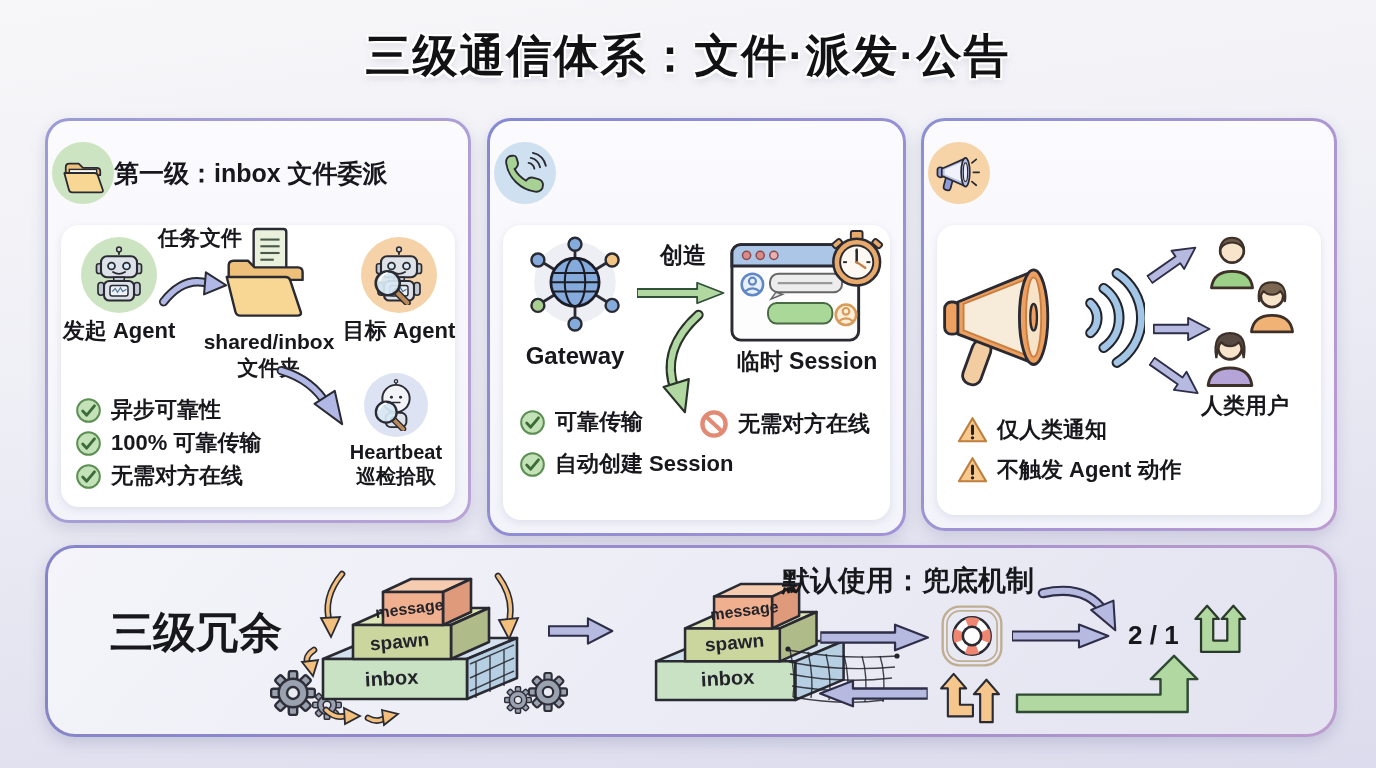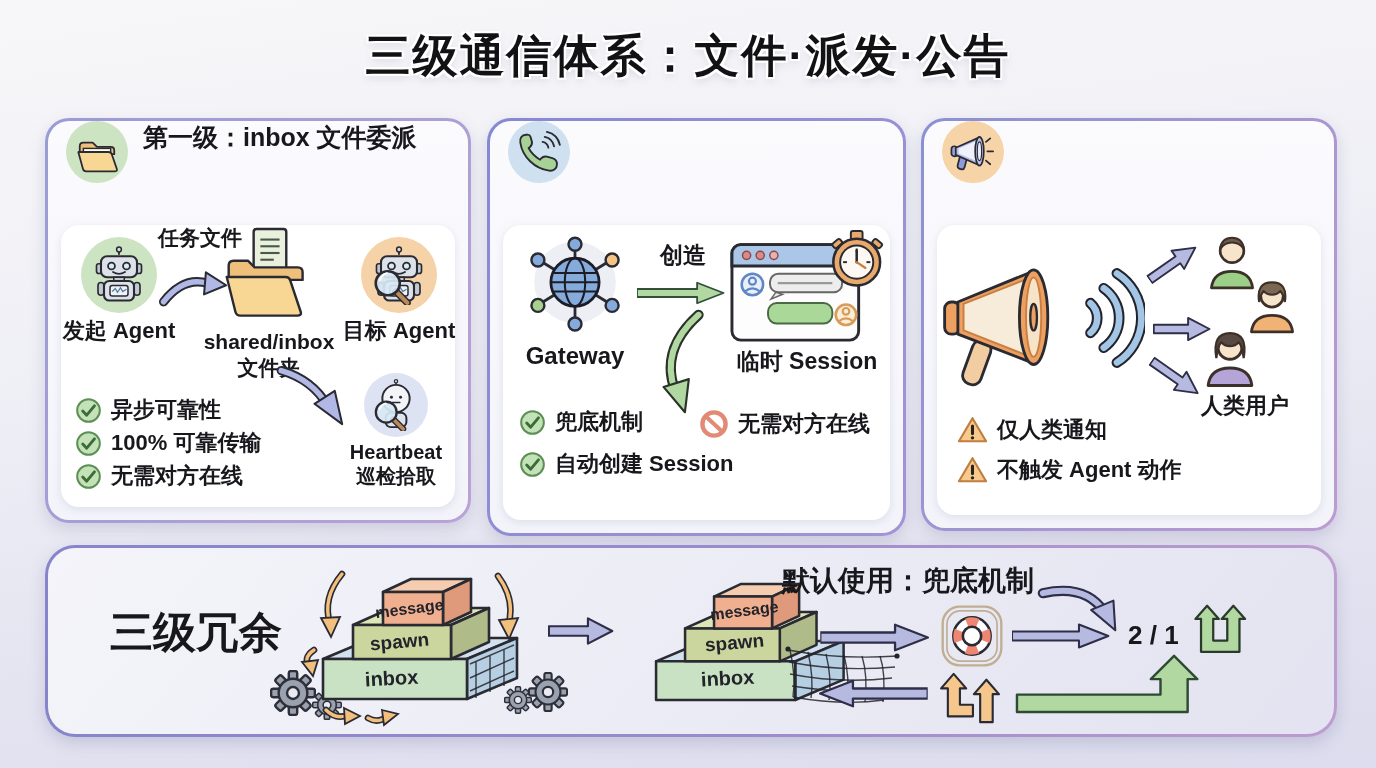--- a/index.html
+++ b/index.html
@@ -7,21 +7,21 @@
     background:linear-gradient(172deg,#f7f7f9 0%,#efeff6 40%,#e2e2f0 78%,#dcdcee 100%);
     font-family:"Liberation Sans","DejaVu Sans",sans-serif;color:#17171c}
   .title{position:absolute;top:26px;left:0;width:100%;text-align:center;
     font-size:45px;font-weight:800;letter-spacing:2px;color:#121215;
     text-shadow:-2px -2px 0 #fff,2px -2px 0 #fff,-2px 2px 0 #fff,2px 2px 0 #fff,0 4px 8px rgba(50,50,100,.18)}
   .card{position:absolute;top:118px;padding:3px;border-radius:24px;box-shadow:0 6px 16px rgba(90,90,140,.20)}
   #card1{left:45px;width:420px;height:399px;background:linear-gradient(120deg,#9a9bd6,#b9a2d6)}
   #card2{left:487px;width:413px;height:412px;background:linear-gradient(120deg,#8589d2,#a393d6)}
   #card3{left:921px;width:410px;height:407px;background:linear-gradient(120deg,#8b90d2,#bd9bd2)}
   .card-in{position:relative;width:100%;height:100%;border-radius:21px;background:linear-gradient(180deg,#fbfbfe,#f3f3fa)}
-  .card-head{position:absolute;top:0;left:0;right:0;height:104px;display:flex;align-items:flex-start;gap:15px;padding:0 8px 0 18px}
+  .card-head{position:absolute;top:0;left:0;right:0;height:104px;display:flex;align-items:center;padding:0 8px 0 4px}
   .icon-circle{width:62px;height:62px;border-radius:50%;flex:0 0 auto;display:flex;align-items:center;justify-content:center}
   .card-title{font-size:25px;font-weight:800;white-space:nowrap}
   .panel{position:absolute;left:13px;right:13px;bottom:13px;top:104px;background:#fff;border-radius:18px;box-shadow:0 2px 8px rgba(120,120,170,.18)}
   .fig{position:absolute;display:flex;flex-direction:column;align-items:center;gap:5px}
   .bubble{border-radius:50%;display:flex;align-items:center;justify-content:center}
   .lbl{font-weight:800;text-align:center;line-height:1.22;white-space:nowrap}
   .abs{position:absolute}
   .chk{position:absolute;display:flex;align-items:center;gap:9px;font-weight:800;font-size:22px;white-space:nowrap}
   .chk svg{flex:0 0 auto}
   .pa{fill:#b6b9e0;stroke:#2e2e48;stroke-width:2.5;stroke-linejoin:round}
@@ -297,21 +297,21 @@
           <svg width="62" height="112" viewBox="0 0 62 115">
             <path d="M48 6 Q 8 42 24 84" fill="none" stroke="#2a332a" stroke-width="10.5" stroke-linecap="round"></path>
             <path d="M48 6 Q 8 42 24 84" fill="none" stroke="#b2d8a2" stroke-width="6.2" stroke-linecap="round"></path>
             <polygon points="12,80 34,106 38,72" fill="#b2d8a2" stroke="#2a332a" stroke-width="2.2" stroke-linejoin="round"></polygon>
           </svg>
         </div>
         <div class="chk" style="left:16px;top:182px">
           <svg width="27" height="27" viewBox="0 0 30 30">
               <use href="#sym-check"></use>
             </svg>
-          <span>兜底机制</span>
+          <span>可靠传输</span>
         </div>
         <div class="chk" style="left:196px;top:184px">
           <svg width="30" height="30" viewBox="0 0 30 30">
               <use href="#sym-no"></use>
             </svg>
           <span>无需对方在线</span>
         </div>
         <div class="chk" style="left:16px;top:224px">
           <svg width="27" height="27" viewBox="0 0 30 30">
               <use href="#sym-check"></use>

